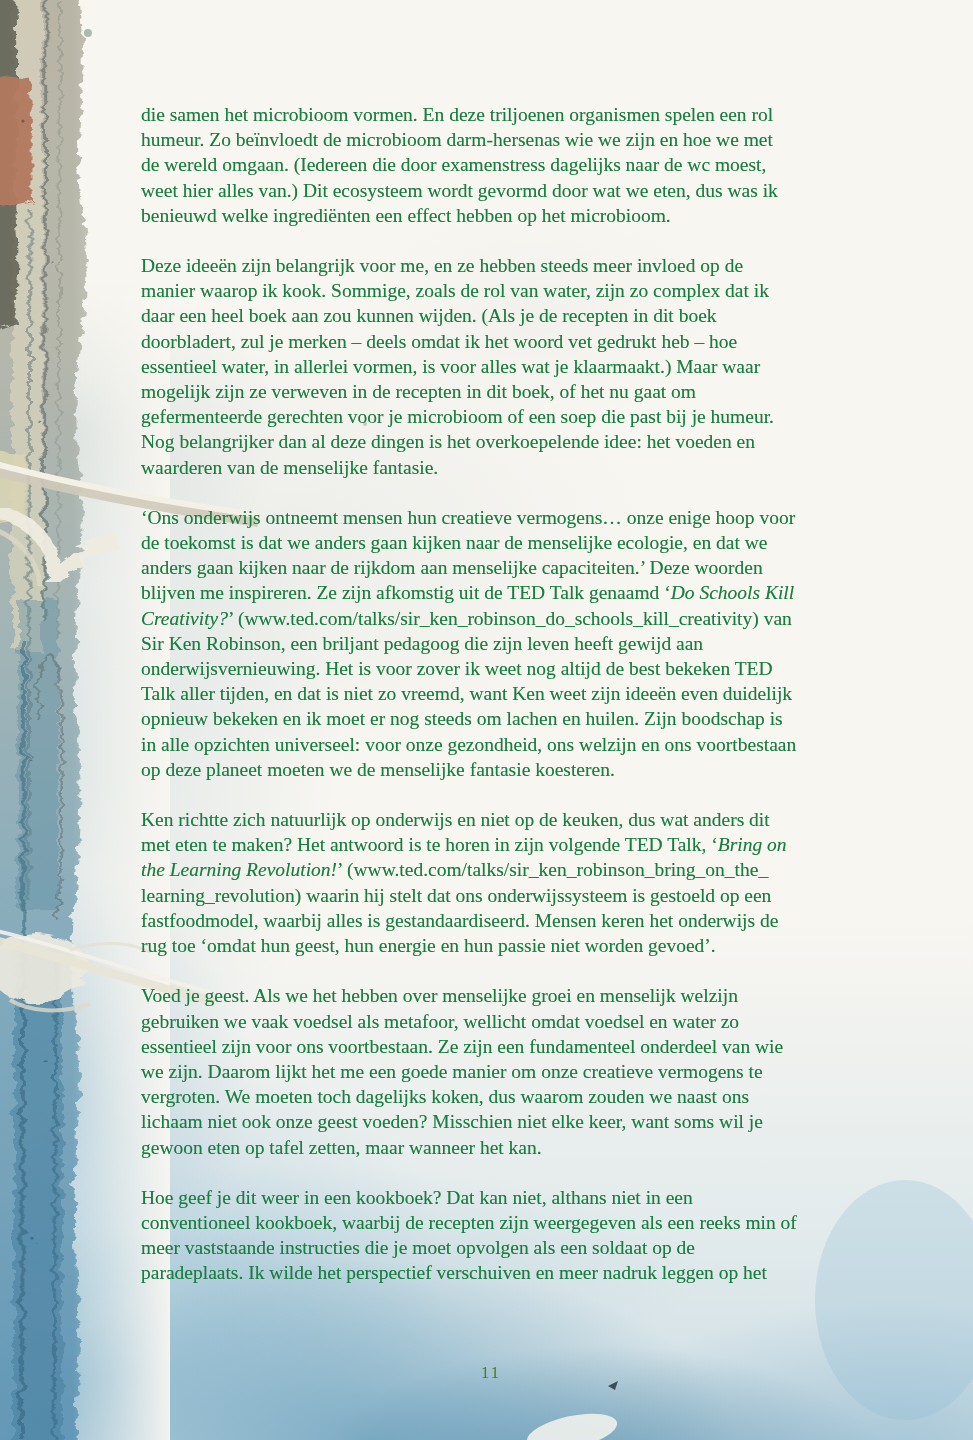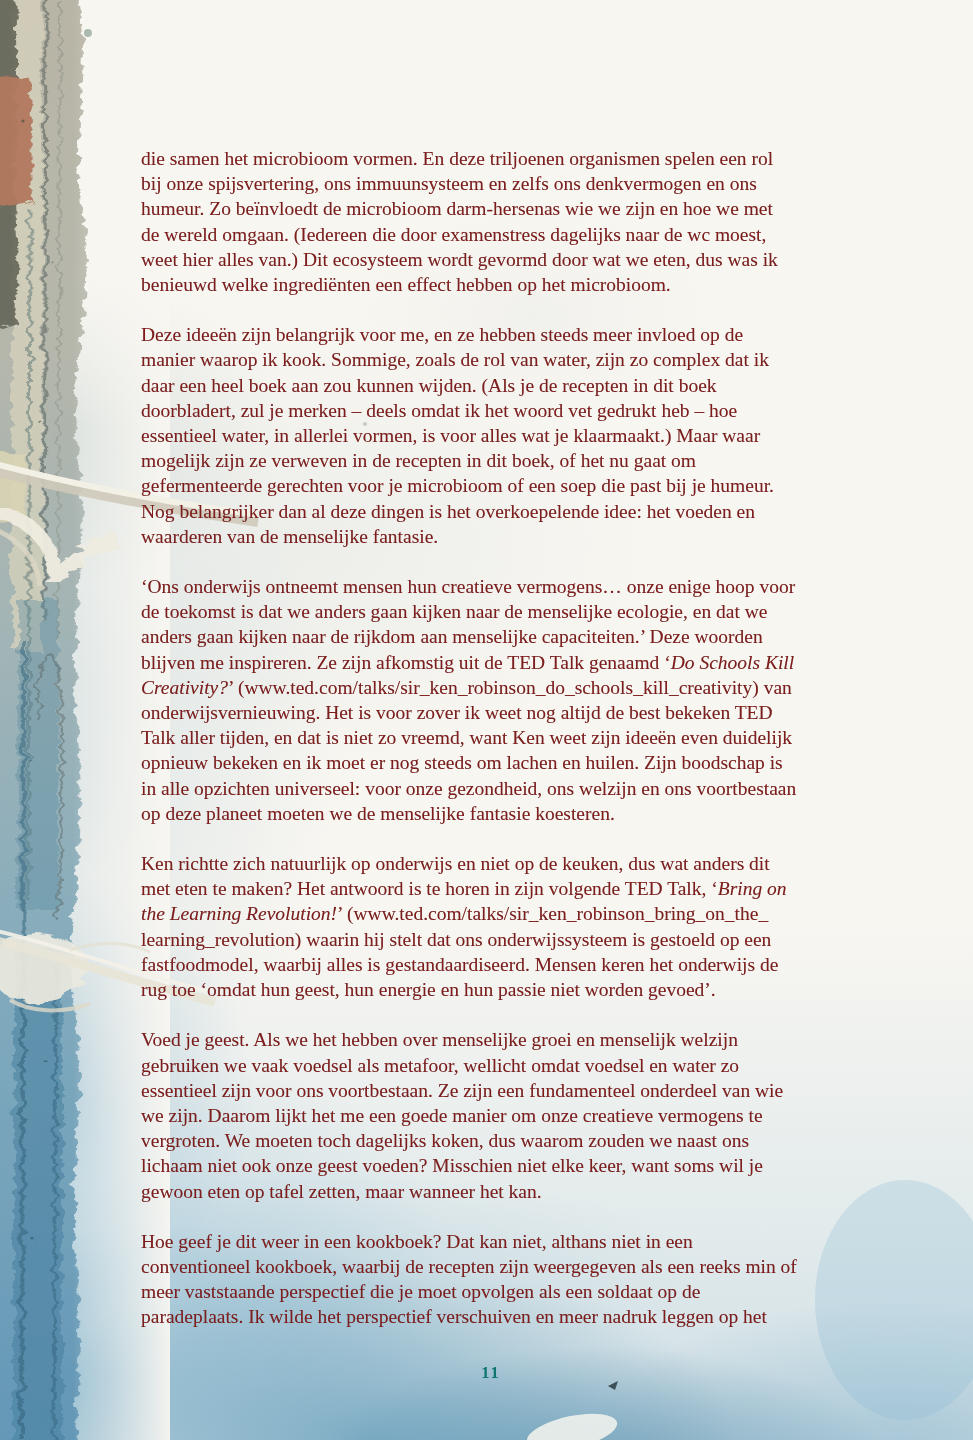--- a/index.html
+++ b/index.html
@@ -25,31 +25,30 @@
       radial-gradient(52% 48% at 38% 100%, rgba(60,130,168,.55), transparent 72%),
       radial-gradient(40% 35% at 62% 108%, rgba(40,110,150,.50), transparent 75%),
       radial-gradient(45% 40% at 92% 102%, rgba(120,170,198,.45), transparent 72%),
       radial-gradient(60% 30% at 30% 68%, rgba(150,190,210,.32), transparent 70%),
       linear-gradient(180deg, rgba(200,220,230,0), rgba(170,205,222,.28) 60%, rgba(140,185,210,.40));
   }
   .left-art,.overlay-art{position:absolute;top:0;left:0;pointer-events:none;}
   .overlay-art{width:973px;height:1440px;}
   .text-block{
     position:absolute;left:141px;top:102px;width:720px;
-    color:#7f1d1d;font-size:19.5px;line-height:25.2px;
+    color:#15803d;font-size:19.5px;line-height:25.2px;
     text-shadow:0 0 .5px rgba(62,61,58,.35);
-    margin-top:44px;
   }
   .paragraph{margin:0 0 25px 0;}
   .line{white-space:nowrap;}
   .italic{font-style:italic;}
   .page-number{
     position:absolute;left:141px;top:1363px;width:700px;text-align:center;
     font-family:"Liberation Serif","DejaVu Serif",serif;
-    font-weight:bold;font-size:16.5px;letter-spacing:2px;color:#0f766e;
+    font-weight:normal;font-size:16.5px;letter-spacing:2px;color:#4d7c0f;
   }
 </style>
 </head>
 <body>
 
 <div class="page">
 
   <div class="wash-mid"></div>
   <div class="wash-bottom"></div>
 
@@ -112,21 +111,20 @@
       <path d="M-8,940 C40,950 100,972 215,1002" stroke="#e8e4d6" stroke-width="9" fill="none" opacity="0.9"></path>
       <path d="M-8,930 C40,940 100,962 210,992" stroke="#f4f1e8" stroke-width="4" fill="none" opacity="0.9"></path>
       <path d="M10,1000 C30,1012 60,1014 90,1004" stroke="#ded9c8" stroke-width="4" fill="none" opacity="0.8"></path>
       <path d="M70,950 C100,940 130,942 150,952" stroke="#e3dfcf" stroke-width="3" fill="none" opacity="0.7"></path>
     </g>
   </svg>
 
   <div class="text-block">
       <div class="paragraph">
         <div class="line"><span>die samen het microbioom vormen. En deze triljoenen organismen spelen een rol</span></div>
-        <div class="line"><span>bij onze spijsvertering, ons immuunsysteem en zelfs ons denkvermogen en ons</span></div>
         <div class="line"><span>humeur. Zo beïnvloedt de microbioom darm-hersenas wie we zijn en hoe we met</span></div>
         <div class="line"><span>de wereld omgaan. (Iedereen die door examenstress dagelijks naar de wc moest,</span></div>
         <div class="line"><span>weet hier alles van.) Dit ecosysteem wordt gevormd door wat we eten, dus was ik</span></div>
         <div class="line"><span>benieuwd welke ingrediënten een effect hebben op het microbioom.</span></div>
       </div>
       <div class="paragraph">
         <div class="line"><span>Deze ideeën zijn belangrijk voor me, en ze hebben steeds meer invloed op de</span></div>
         <div class="line"><span>manier waarop ik kook. Sommige, zoals de rol van water, zijn zo complex dat ik</span></div>
         <div class="line"><span>daar een heel boek aan zou kunnen wijden. (Als je de recepten in dit boek</span></div>
         <div class="line"><span>doorbladert, zul je merken – deels omdat ik het woord vet gedrukt heb – hoe</span></div>
@@ -135,20 +133,21 @@
         <div class="line"><span>gefermenteerde gerechten voor je microbioom of een soep die past bij je humeur.</span></div>
         <div class="line"><span>Nog belangrijker dan al deze dingen is het overkoepelende idee: het voeden en</span></div>
         <div class="line"><span>waarderen van de menselijke fantasie.</span></div>
       </div>
       <div class="paragraph">
         <div class="line"><span>‘Ons onderwijs ontneemt mensen hun creatieve vermogens… onze enige hoop voor</span></div>
         <div class="line"><span>de toekomst is dat we anders gaan kijken naar de menselijke ecologie, en dat we</span></div>
         <div class="line"><span>anders gaan kijken naar de rijkdom aan menselijke capaciteiten.’ Deze woorden</span></div>
         <div class="line"><span>blijven me inspireren. Ze zijn afkomstig uit de TED Talk genaamd ‘</span><span class="italic">Do Schools Kill</span></div>
         <div class="line"><span class="italic">Creativity?</span><span>’ (www.ted.com/talks/sir_ken_robinson_do_schools_kill_creativity) van</span></div>
+        <div class="line"><span>Sir Ken Robinson, een briljant pedagoog die zijn leven heeft gewijd aan</span></div>
         <div class="line"><span>onderwijsvernieuwing. Het is voor zover ik weet nog altijd de best bekeken TED</span></div>
         <div class="line"><span>Talk aller tijden, en dat is niet zo vreemd, want Ken weet zijn ideeën even duidelijk</span></div>
         <div class="line"><span>opnieuw bekeken en ik moet er nog steeds om lachen en huilen. Zijn boodschap is</span></div>
         <div class="line"><span>in alle opzichten universeel: voor onze gezondheid, ons welzijn en ons voortbestaan</span></div>
         <div class="line"><span>op deze planeet moeten we de menselijke fantasie koesteren.</span></div>
       </div>
       <div class="paragraph">
         <div class="line"><span>Ken richtte zich natuurlijk op onderwijs en niet op de keuken, dus wat anders dit</span></div>
         <div class="line"><span>met eten te maken? Het antwoord is te horen in zijn volgende TED Talk, ‘</span><span class="italic">Bring on</span></div>
         <div class="line"><span class="italic">the Learning Revolution!</span><span>’ (www.ted.com/talks/sir_ken_robinson_bring_on_the_</span></div>
@@ -161,19 +160,19 @@
         <div class="line"><span>gebruiken we vaak voedsel als metafoor, wellicht omdat voedsel en water zo</span></div>
         <div class="line"><span>essentieel zijn voor ons voortbestaan. Ze zijn een fundamenteel onderdeel van wie</span></div>
         <div class="line"><span>we zijn. Daarom lijkt het me een goede manier om onze creatieve vermogens te</span></div>
         <div class="line"><span>vergroten. We moeten toch dagelijks koken, dus waarom zouden we naast ons</span></div>
         <div class="line"><span>lichaam niet ook onze geest voeden? Misschien niet elke keer, want soms wil je</span></div>
         <div class="line"><span>gewoon eten op tafel zetten, maar wanneer het kan.</span></div>
       </div>
       <div class="paragraph">
         <div class="line"><span>Hoe geef je dit weer in een kookboek? Dat kan niet, althans niet in een</span></div>
         <div class="line"><span>conventioneel kookboek, waarbij de recepten zijn weergegeven als een reeks min of</span></div>
-        <div class="line"><span>meer vaststaande perspectief die je moet opvolgen als een soldaat op de</span></div>
+        <div class="line"><span>meer vaststaande instructies die je moet opvolgen als een soldaat op de</span></div>
         <div class="line"><span>paradeplaats. Ik wilde het perspectief verschuiven en meer nadruk leggen op het</span></div>
       </div>
     </div>
 
   <div class="page-number">11</div>
 </div>
 
 </body></html>

